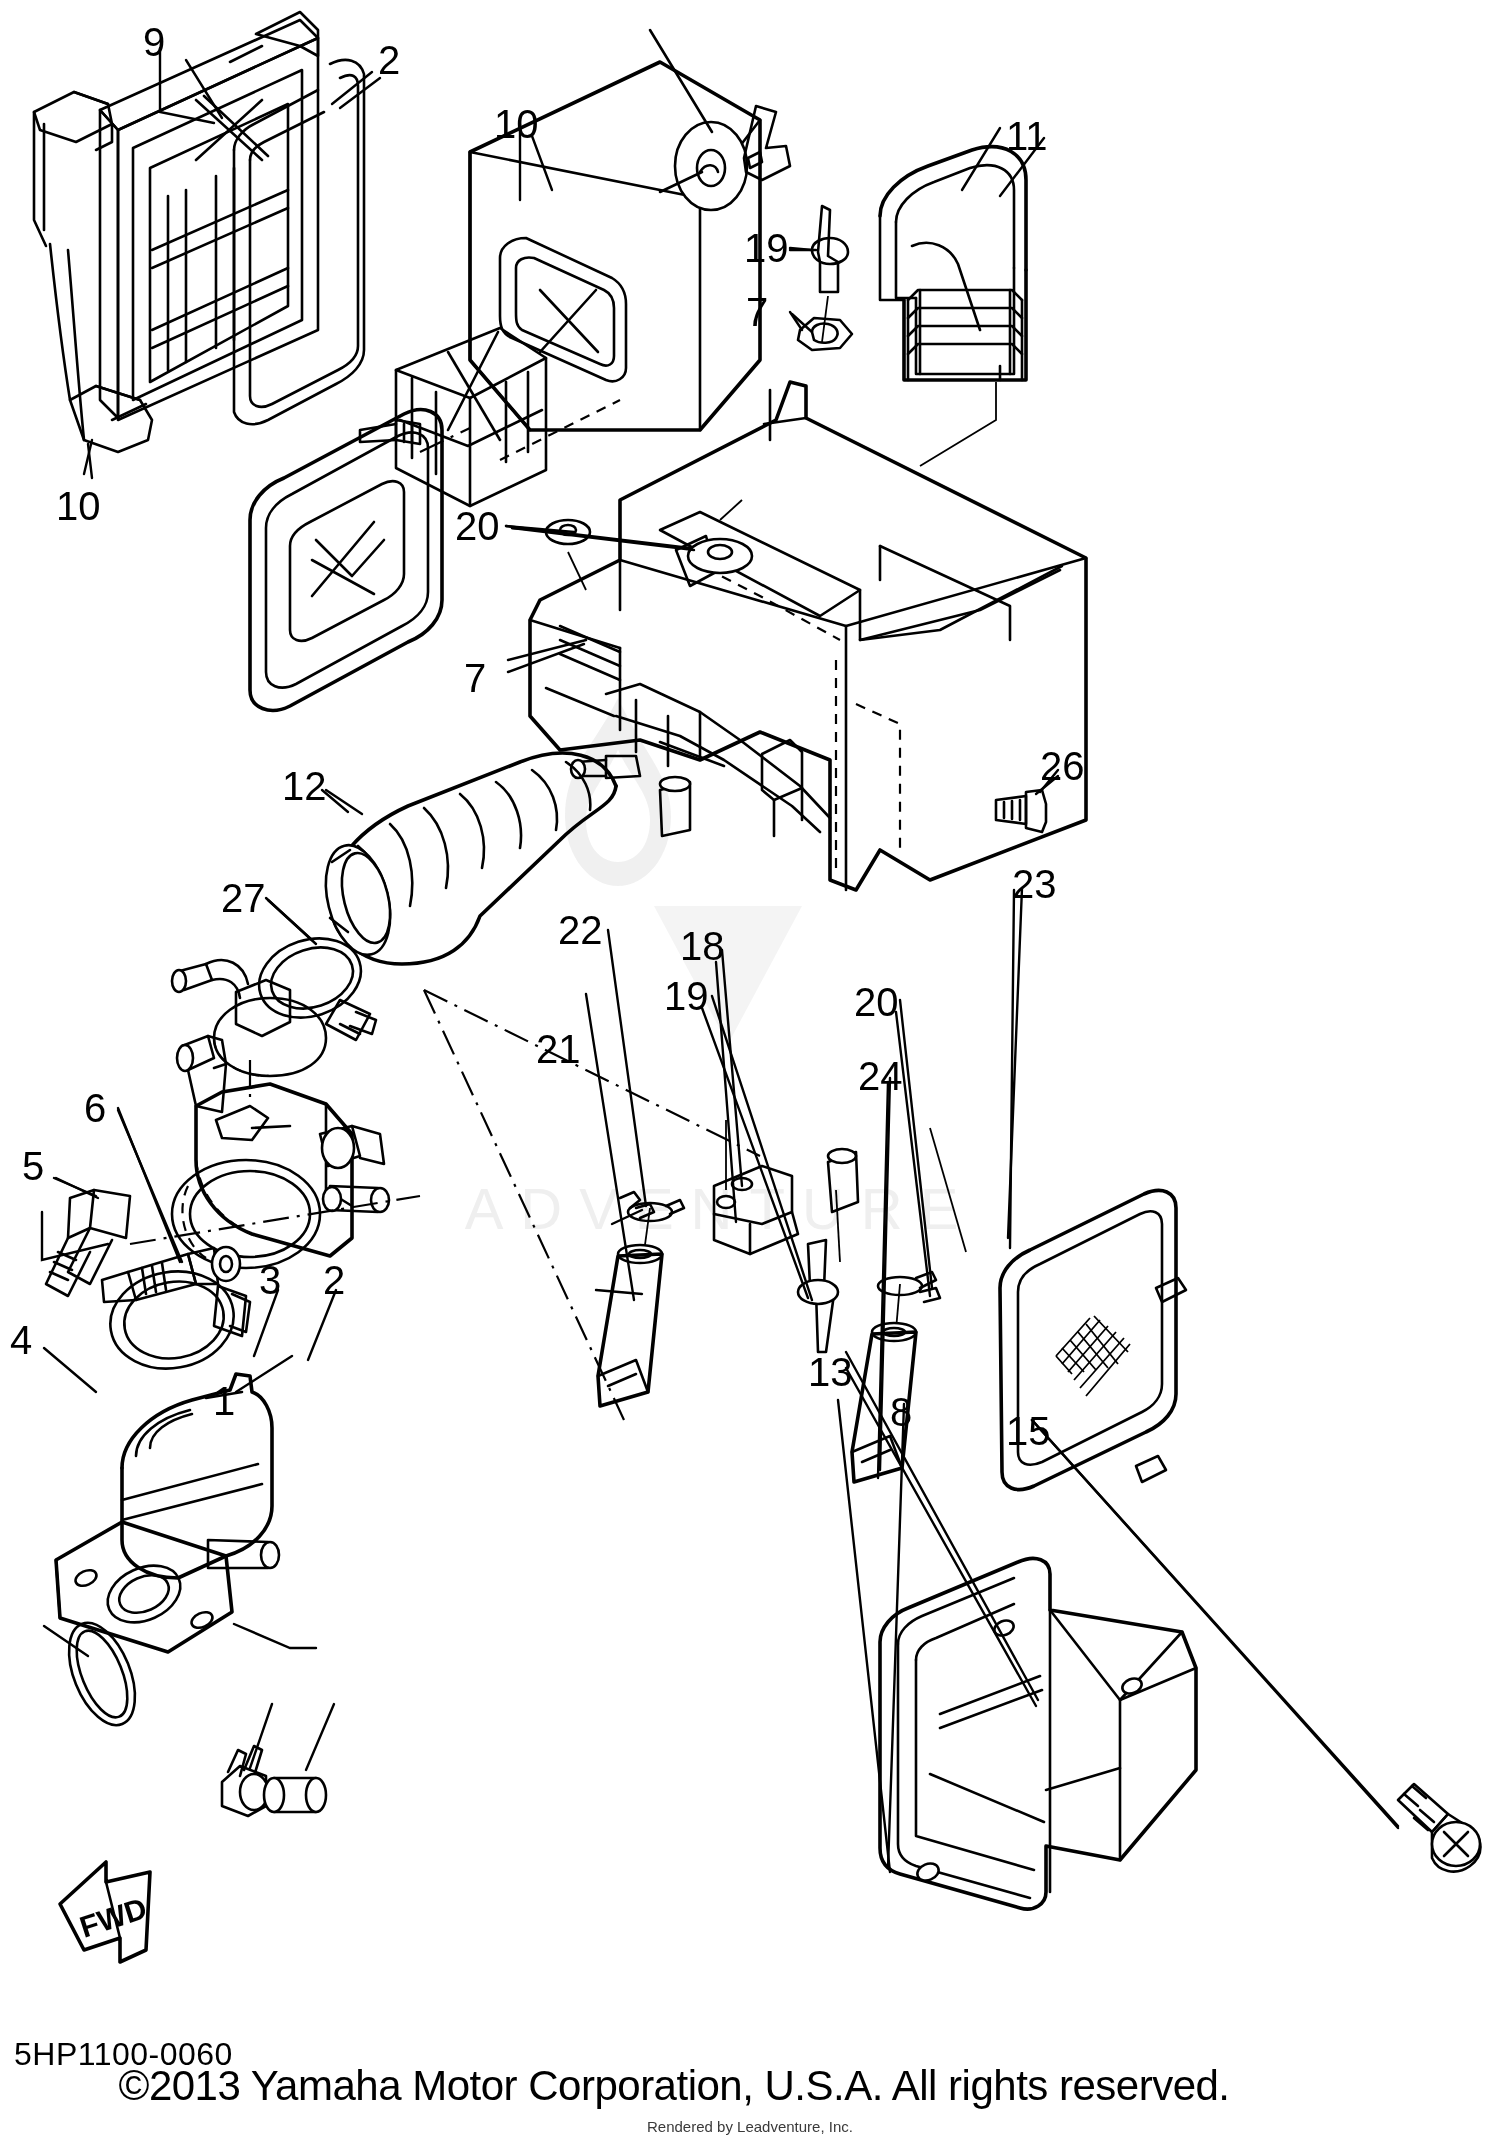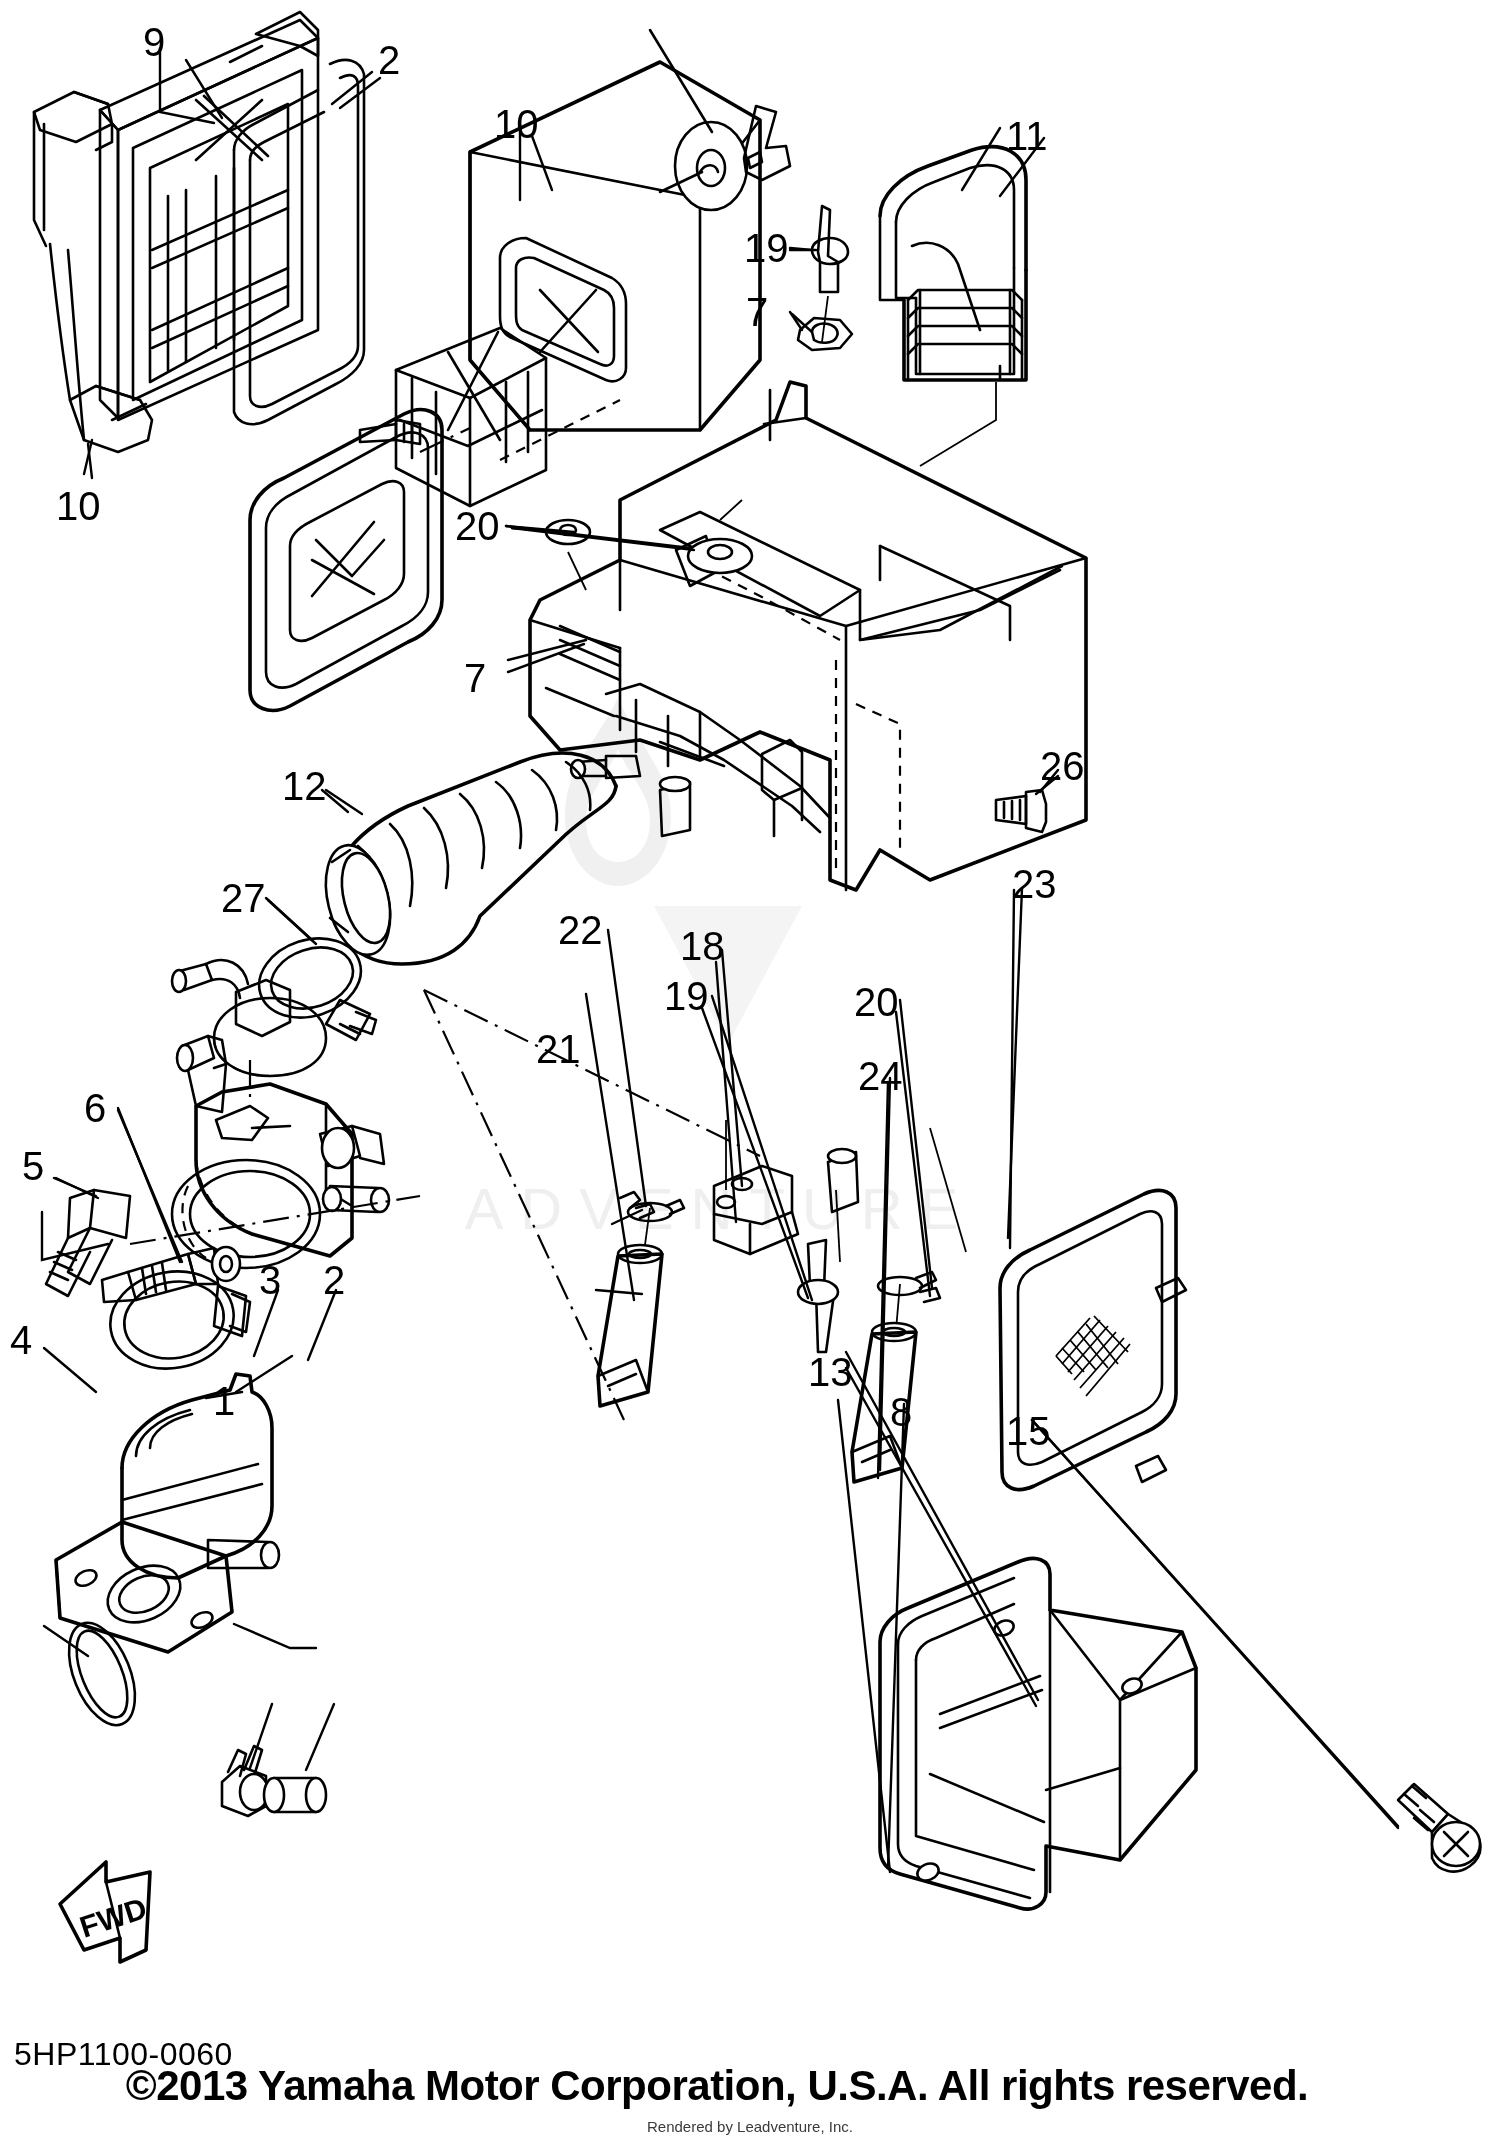--- a/index.html
+++ b/index.html
@@ -11,21 +11,21 @@
   
   .callout{position:absolute;font-family:"Liberation Sans",sans-serif;
            font-size:40px;font-weight:400;line-height:1;color:#000;
            letter-spacing:0px;white-space:nowrap;}
 
   
   #partno{position:absolute;left:14px;top:2036px;font-size:32px;
           font-family:"Liberation Sans",sans-serif;letter-spacing:.5px;}
   #copyright{position:absolute;left:0;top:2062px;width:1348px;text-align:center;
              font-size:42px;font-family:"Liberation Sans",sans-serif;
-             font-weight:700;letter-spacing:-0.5px;margin-left:43px;}
+             font-weight:400;letter-spacing:-0.5px;}
   #rendered{position:absolute;left:0;top:2118px;width:1500px;text-align:center;
             font-size:15px;font-family:"Liberation Sans",sans-serif;color:#3a3a3a;}
 
   
   .wm{position:absolute;pointer-events:none;}
   #wm-flame{left:523px;top:690px;width:190px;height:230px;opacity:.9;}
   #wm-text{left:370px;top:1175px;width:700px;text-align:center;
            font-size:58px;letter-spacing:17px;color:#efefef;font-weight:400;}
   #wm-tri{left:648px;top:900px;width:160px;height:150px;}
 

